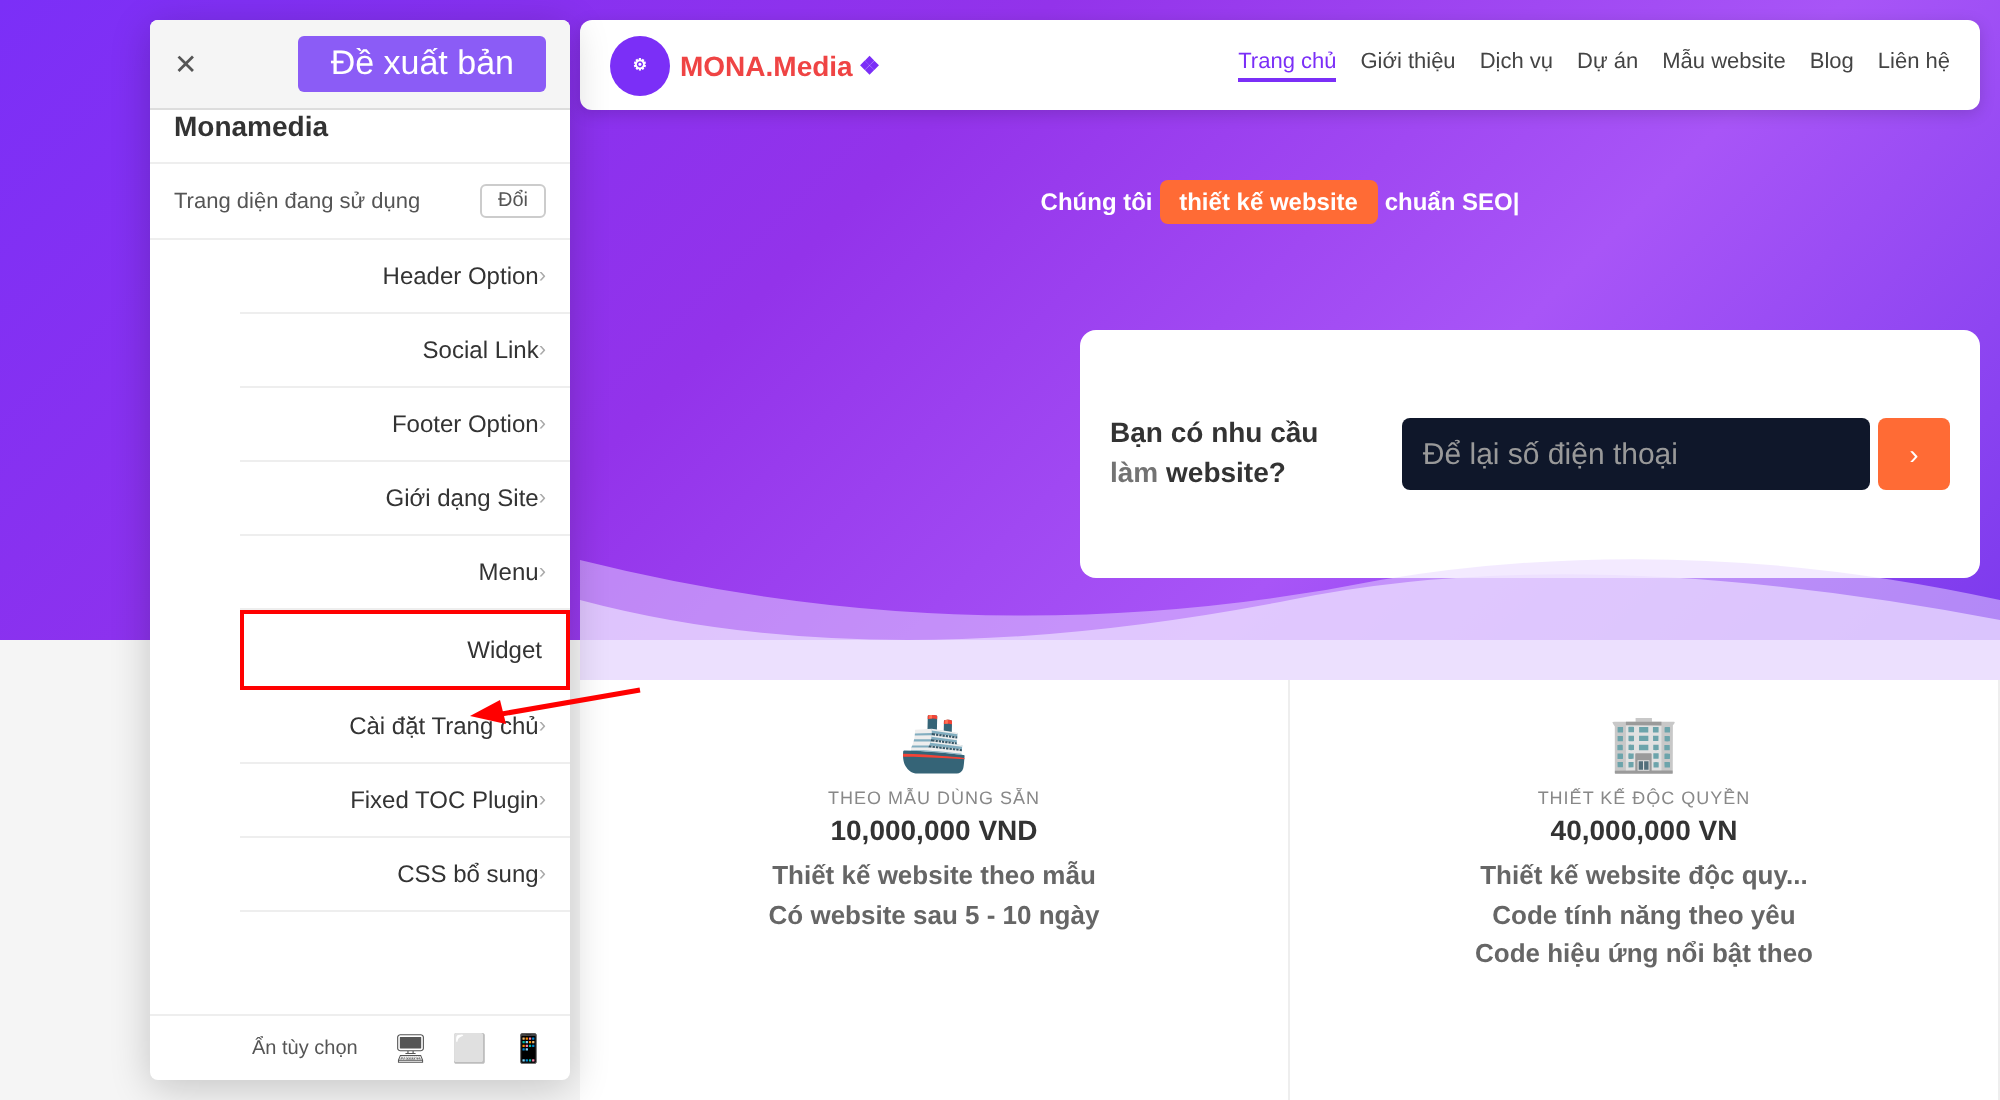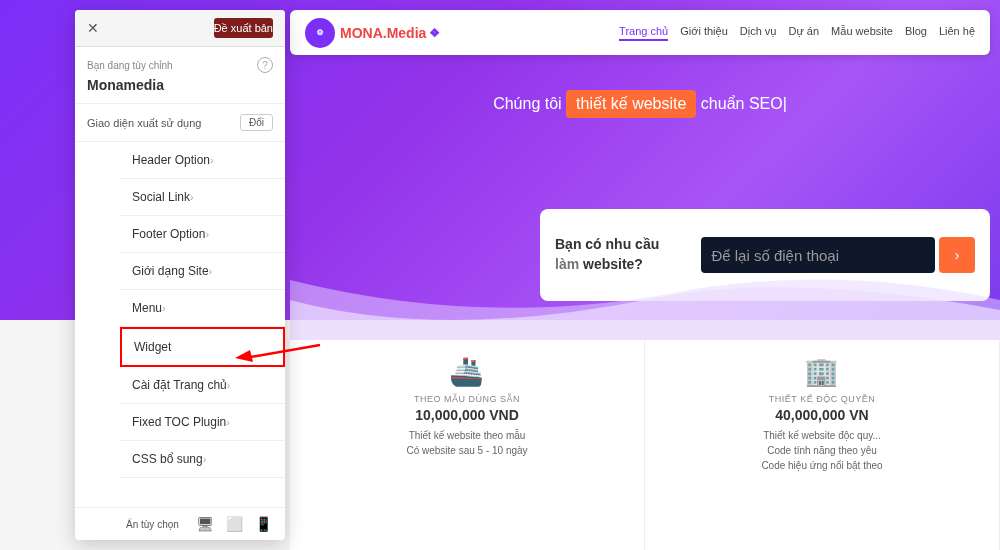--- a/index.html
+++ b/index.html
@@ -85,48 +85,47 @@
       left: 290px;
       right: 10px;
       display: flex;
       align-items: center;
       justify-content: center;
       padding: 20px;
     }
 
     .preview-hero-text {
       color: white;
-      font-size: 16px;
-      font-weight: normal;
+      font-size: 12px;
+      font-weight: bold;
       text-align: center;
       line-height: 1.5;
     }
 
     .preview-hero-highlight {
       background: #ff6b35;
       color: white;
       padding: 2px 10px;
       border-radius: 4px;
       display: inline-block;
     }
 
     
     .preview-contact-box {
       position: absolute;
       top: 165px;
       left: 540px;
       right: 10px;
-      height: 92px;
+      height: 124px;
       background: white;
       border-radius: 8px;
       display: flex;
       align-items: center;
       padding: 10px 15px;
       gap: 4px;
-      margin-top: 44px;
     }
 
     .preview-contact-title {
       font-size: 14px;
       font-weight: bold;
       color: #333;
       flex: 1;
       line-height: 1.4;
     }
 
@@ -205,23 +204,24 @@
     }
 
     .preview-card-price {
       font-size: 14px;
       font-weight: bold;
       color: #333;
       margin-bottom: 5px;
     }
 
     .preview-card-desc {
-      font-size: 10px;
+      font-size: 13px;
       color: #666;
       line-height: 1.5;
+      font-weight: bold;
     }
 
     
     .customizer-sidebar {
       position: absolute;
       top: 10px;
       left: 75px;
       width: 210px;
       height: 530px;
       background: white;
@@ -242,26 +242,26 @@
       border-bottom: 1px solid #ddd;
     }
 
     .sidebar-close-btn {
       font-size: 14px;
       color: #555;
       cursor: pointer;
     }
 
     .sidebar-publish-btn {
-      background: #7f1d1d;
+      background: #8b5cf6;
       color: white;
       border: none;
       border-radius: 3px;
-      padding: 4px 0;
-      font-size: 11px;
+      padding: 4px 16px;
+      font-size: 17px;
       cursor: pointer;
     }
 
     .sidebar-customizing-label {
       padding: 10px 12px 4px;
       font-size: 10px;
       color: #888;
       display: flex;
       align-items: center;
       justify-content: space-between;
@@ -295,21 +295,21 @@
       cursor: pointer;
     }
 
     .sidebar-menu-item {
       padding: 11px 12px;
       font-size: 12px;
       color: #333;
       border-bottom: 1px solid #eee;
       display: flex;
       align-items: center;
-      justify-content: flex-start;
+      justify-content: flex-end;
       cursor: pointer;
       margin-left: 45px;
     }
 
     .sidebar-menu-item.widget-item {
       border: 2px solid red;
       background: white;
     }
 
     .sidebar-chevron {
@@ -432,29 +432,25 @@
   </div>
 </div>
 
 <div class="customizer-sidebar">
 
   <div class="sidebar-top-bar">
     <span class="sidebar-close-btn">✕</span>
     <button class="sidebar-publish-btn">Đề xuất bản</button>
   </div>
 
-  <div class="sidebar-customizing-label">
-    <span>Bạn đang tùy chỉnh</span>
-    <div class="help-icon">?</div>
-  </div>
 
   <div class="sidebar-site-name">Monamedia</div>
 
   <div class="sidebar-theme-row">
-    <span>Giao diện xuất sử dụng</span>
+    <span>Trang diện đang sử dụng</span>
     <button class="sidebar-theme-btn">Đổi</button>
   </div>
 
   <div>
     <div class="sidebar-menu-item">
       <span>Header Option</span>
       <span class="sidebar-chevron">›</span>
     </div>
     <div class="sidebar-menu-item">
       <span>Social Link</span>

